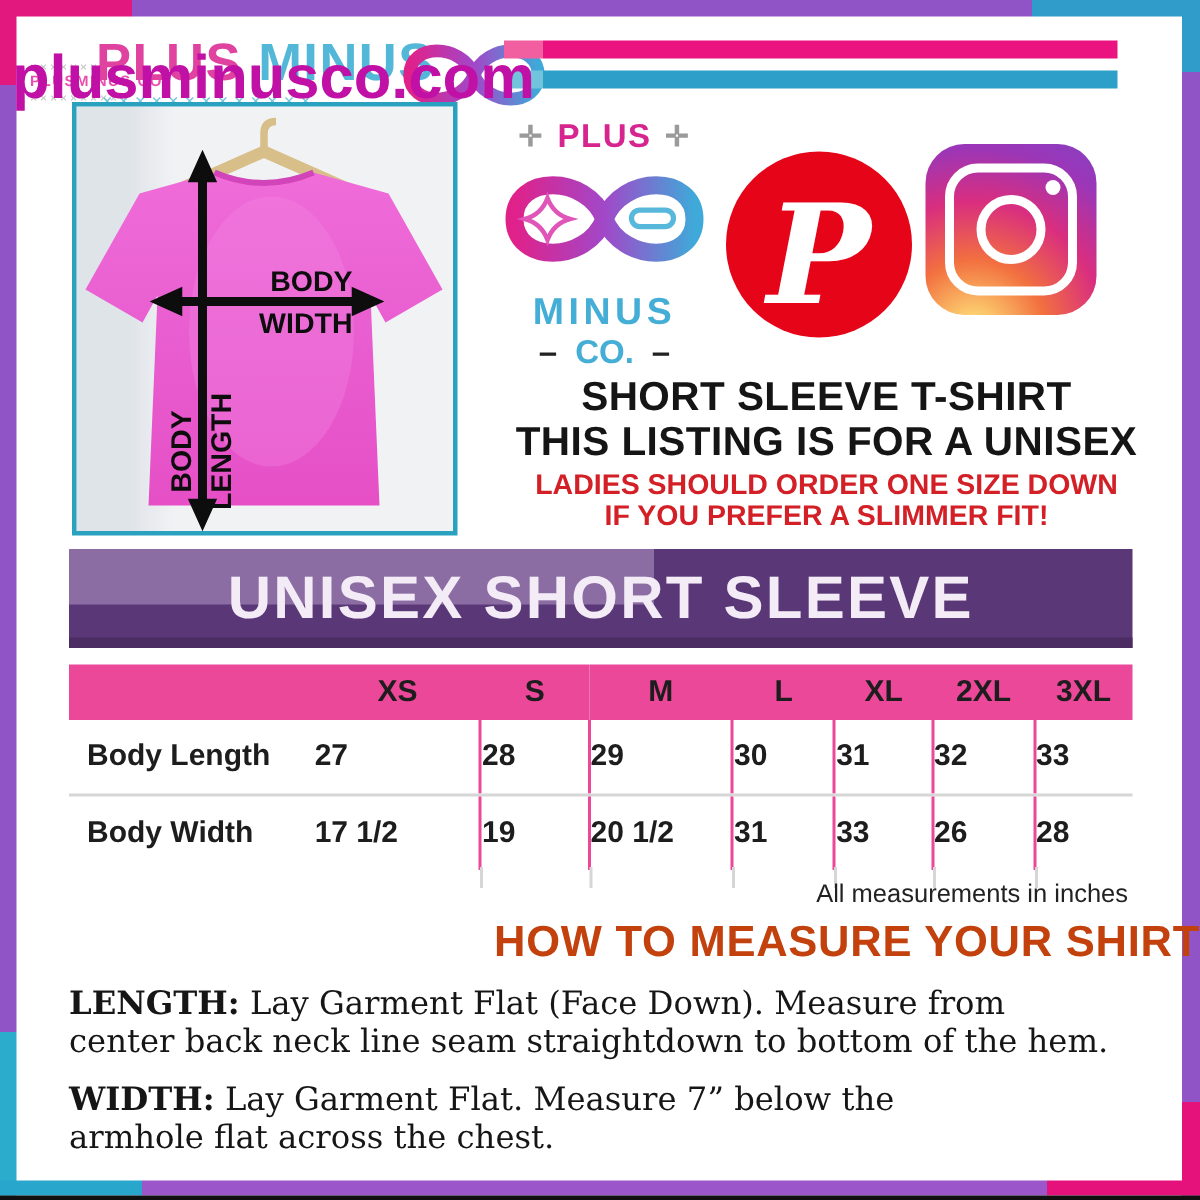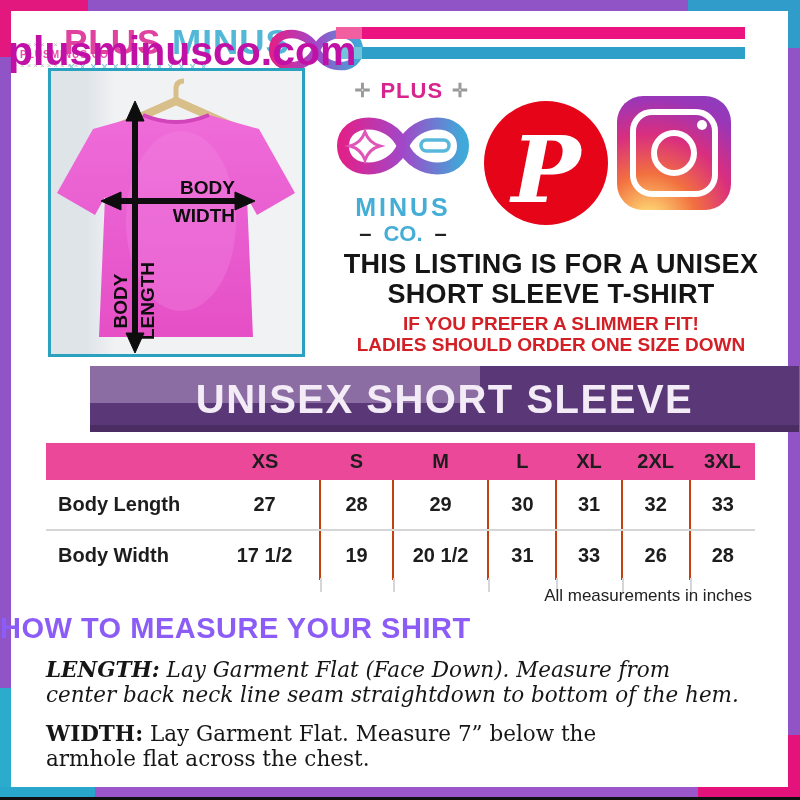--- a/index.html
+++ b/index.html
@@ -35,21 +35,21 @@
   #stripe-blue{left:336px;top:47px;width:409px;height:12px;
     background:linear-gradient(90deg,#72c4dd 0 26px,#2d9fc9 26px);}
 
   
   #shirt-figure{left:48px;top:68px;width:251px;height:283px;border:3px solid #2aa2bf;
     background:linear-gradient(90deg,#dfe4e9 0 14%,#f1f2f4 26%);}
   #shirt-figure svg{display:block;}
 
   
   #pm-logo{left:328px;top:80px;width:150px;text-align:center;line-height:1;}
-  #pm-logo .row1{font-size:22px;font-weight:800;color:#d6258e;letter-spacing:1px;text-align:right;}
+  #pm-logo .row1{font-size:22px;font-weight:800;color:#d6258e;letter-spacing:1px;}
   #pm-logo .sparkle{color:#9a9a9a;font-size:19px;font-weight:700;padding:0 9px;vertical-align:1px;}
   #pm-logo .minus-word{font-size:25px;font-weight:800;color:#45aed6;letter-spacing:3px;margin-top:2px;}
   #pm-logo .co-row{font-size:22px;font-weight:800;color:#45aed6;margin-top:3px;}
   #pm-logo .dash{color:#222;padding:0 12px;font-weight:800;}
 
   
   #pinterest-logo{left:484px;top:101px;width:124px;height:124px;border-radius:50%;
     background:#e60418;display:flex;align-items:center;justify-content:center;}
   #pinterest-logo .pin-p{font-family:"DejaVu Serif",serif;font-style:italic;font-weight:bold;
     color:#fff;font-size:92px;line-height:1;margin-top:14px;}
@@ -61,45 +61,45 @@
     border:6px solid #fff;border-radius:50%;}
   .ig-dot{position:absolute;right:24px;top:24px;width:10px;height:10px;border-radius:50%;background:#fff;}
 
   
   #listing-title{left:316px;top:249px;width:470px;text-align:center;
     font-size:27px;font-weight:800;color:#151515;line-height:30px;letter-spacing:.3px;}
   #listing-note{left:316px;top:313px;width:470px;text-align:center;
     font-size:19px;font-weight:800;color:#d32026;line-height:21px;}
 
   
-  #banner{left:46px;top:366px;width:709px;height:66px;background:#5a3877;margin-left:44px;}
+  #banner{left:46px;top:366px;width:709px;height:66px;background:#5a3877;}
   #banner::before{content:"";position:absolute;left:0;top:0;width:55%;height:56%;background:#8c6da3;}
   #banner::after{content:"";position:absolute;left:0;bottom:0;width:100%;height:7px;background:#4b2c63;}
   #banner-title{position:absolute;left:0;top:0;width:100%;line-height:66px;text-align:center;
     color:#f3ecf7;font-size:40px;font-weight:800;letter-spacing:1.5px;z-index:2;}
 
   
   #size-table{position:absolute;left:46px;top:443px;width:709px;border-collapse:collapse;table-layout:fixed;}
   #size-table thead th{height:37px;background:#ec4899;font-size:20px;font-weight:800;
     color:#1d1d1d;text-align:center;padding:0;}
   #size-table tbody td{height:49px;font-size:20px;font-weight:700;color:#1d1d1d;
-    text-align:center;background:#fff;padding:0;}
+    text-align:left;background:#fff;padding:0;}
   #size-table tbody td.row-label{text-align:left;padding-left:12px;}
   #size-table tbody tr.first td{border-bottom:2px solid #d6d6d6;margin-top:17px;}
-  #size-table tbody td.divided{border-left:2px solid #c2410c;}
+  #size-table tbody td.divided{border-left:2px solid #ec4899;}
   #table-ticks{left:46px;top:578px;width:709px;height:14px;}
   .tick{position:absolute;top:0;width:2px;height:14px;background:#d6d6d6;}
 
   #measure-note{left:46px;top:586px;width:706px;text-align:right;font-size:17px;color:#222;}
-  #howto-title{left:0;top:612px;width:800px;text-align:left;color:#8b5cf6;
+  #howto-title{left:0;top:612px;width:800px;text-align:right;color:#c2410c;
     font-size:29px;font-weight:800;letter-spacing:.5px;}
 
   .measure-par{font-family:"DejaVu Serif",serif;font-size:21.5px;color:#161616;line-height:25px;}
   .measure-par b{font-weight:bold;}
-  #length-par{left:46px;top:657px;width:700px;font-style:italic;}
+  #length-par{left:46px;top:657px;width:700px;}
   #width-par{left:46px;top:721px;width:610px;}
 </style>
 </head>
 <body>
 
 <div class="abs" id="frame-top"></div>
 <div class="abs" id="frame-left"></div>
 <div class="abs" id="frame-right"></div>
 <div class="abs" id="frame-bottom"></div>
 <div class="abs" id="frame-black"></div>
@@ -194,26 +194,26 @@
 <div class="abs" id="pinterest-logo">
   <span class="pin-p">P</span>
 </div>
 <div class="abs" id="instagram-logo">
   <div class="ig-frame"></div>
   <div class="ig-lens"></div>
   <div class="ig-dot"></div>
 </div>
 
 <div class="abs" id="listing-title">
+  <div>SHORT SLEEVE T-SHIRT</div>
   <div>THIS LISTING IS FOR A UNISEX</div>
-  <div>SHORT SLEEVE T-SHIRT</div>
 </div>
 <div class="abs" id="listing-note">
+  <div>LADIES SHOULD ORDER ONE SIZE DOWN</div>
   <div>IF YOU PREFER A SLIMMER FIT!</div>
-  <div>LADIES SHOULD ORDER ONE SIZE DOWN</div>
 </div>
 
 <div class="abs" id="banner">
   <div id="banner-title">UNISEX SHORT SLEEVE</div>
 </div>
 
 <table id="size-table">
   <colgroup>
     <col style="width:23.1%">
       <col style="width:15.6%">

